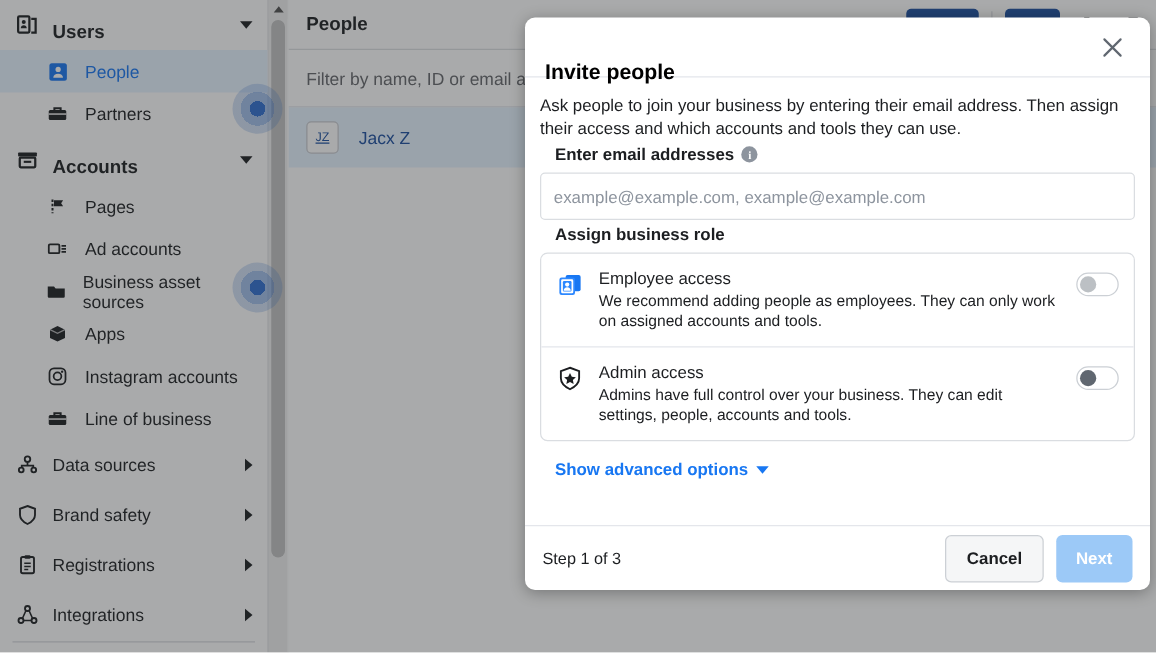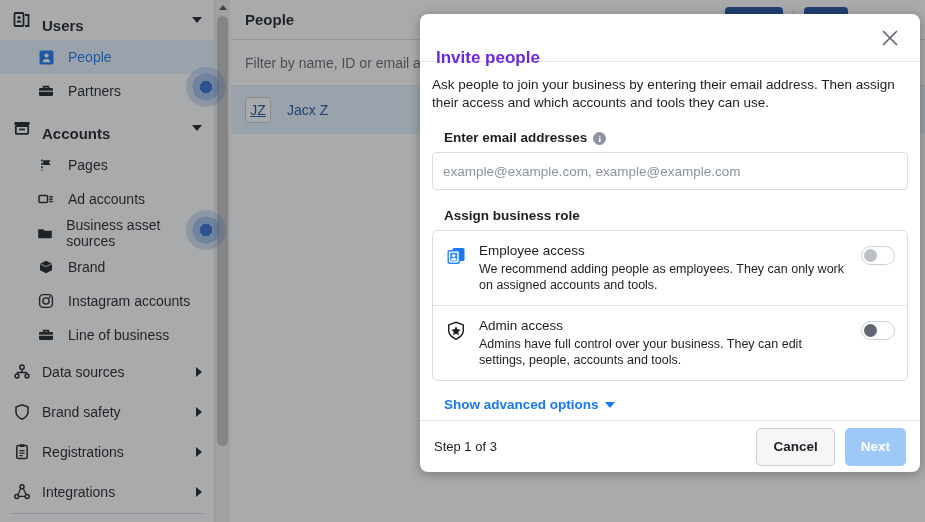--- a/index.html
+++ b/index.html
@@ -85,21 +85,21 @@
   #filter-input {
     width:100%; height:30px; border:none; outline:none; background:transparent;
     font-size:14px; color:#1c1e21; font-family:"Liberation Sans", sans-serif;
   }
   #filter-input::placeholder { color:#65676b; }
 
   .person-row { display:flex; align-items:center; height:48px; padding:0 14px; background:#e7f3ff; }
   .avatar {
     width:26px; height:26px; border:1px solid #c9ccd1; border-radius:4px;
     display:flex; align-items:center; justify-content:center;
-    font-size:14px; color:#1b4fa0; text-decoration:underline; background:#fff;
+    font-size:10px; color:#1b4fa0; text-decoration:underline; background:#fff;
   }
   .person-name { margin-left:16px; font-size:14px; color:#1b4fa0; }
 
   
   .pulse {
     position:absolute; width:40px; height:40px; border-radius:50%;
     background: radial-gradient(circle, #2f6fd0 0 22%, rgba(47,111,208,0.45) 22% 48%, rgba(47,111,208,0.22) 48% 72%, rgba(47,111,208,0.10) 72% 100%);
   }
 
   
@@ -109,30 +109,30 @@
   #modal {
     position:absolute; left:420px; top:14px; width:500px; height:458px;
     background:#ffffff; border-radius:8px;
     box-shadow:0 2px 12px rgba(0,0,0,0.30);
     display:flex; flex-direction:column; overflow:hidden;
   }
   #modal-header {
     height:48px; flex:none; display:flex; align-items:center; padding:0 16px;
     border-bottom:1px solid #e4e6eb;
   }
-  #modal-title { font-size:17px; font-weight:bold; color:#6d28d9;margin-top:40px; }
+  #modal-title { font-size:17px; font-weight:bold; color:#000000;margin-top:40px; }
   #modal-close {
     margin-left:auto; width:28px; height:28px; display:flex; align-items:center; justify-content:center;
     cursor:pointer;
   }
   #modal-body { padding:14px 12px 0 12px; flex:1; overflow:hidden; }
   #modal-desc { font-size:13.5px; line-height:18px; color:#1c1e21; padding:0 0 0 0; }
   .section-label {
-    display:flex; align-items:flex-end; gap:6px;
-    font-size:13.5px; font-weight:bold; color:#1c1e21; margin-top:18px; margin-bottom:7px;padding-left:12px;
+    display:flex; align-items:center; gap:6px;
+    font-size:13.5px; font-weight:bold; color:#1c1e21; margin-top:4px; margin-bottom:7px;padding-left:12px;
   }
   .info-icon {
     width:13px; height:13px; border-radius:50%; background:#8d949e; color:#ffffff;
     font-size:9px; font-weight:bold; display:inline-flex; align-items:center; justify-content:center;
     font-family:"Liberation Serif", serif;
   }
   #email-input {
     width:100%; height:38px; border:1px solid #dadde1; border-radius:4px;
     padding:0 10px; font-size:13.5px; color:#1c1e21; outline:none;
     font-family:"Liberation Sans", sans-serif; background:#ffffff;
@@ -260,21 +260,21 @@
         </span>
         <span class="lbl">Business asset sources</span>
       </div>
       <div class="nav-item">
         <span class="ico">
           <svg width="16" height="16" viewBox="0 0 16 16">
               <path d="M8 1.8l6 2.9v6.6L8 14.2 2 11.3V4.7z" fill="#1c1e21"></path>
               <path d="M2 4.7l6 2.9 6-2.9" fill="none" stroke="#ffffff" stroke-width="1.1" opacity="0.65"></path>
             </svg>
         </span>
-        <span class="lbl">Brand</span>
+        <span class="lbl">Apps</span>
       </div>
       <div class="nav-item">
         <span class="ico">
           <svg width="16" height="16" viewBox="0 0 16 16">
               <rect x="1.6" y="1.6" width="12.8" height="12.8" rx="3.6" fill="none" stroke="#1c1e21" stroke-width="1.4"></rect>
               <circle cx="8" cy="8" r="3.1" fill="none" stroke="#1c1e21" stroke-width="1.4"></circle>
               <circle cx="11.7" cy="4.3" r="0.95" fill="#1c1e21"></circle>
             </svg>
         </span>
         <span class="lbl">Instagram accounts</span>

